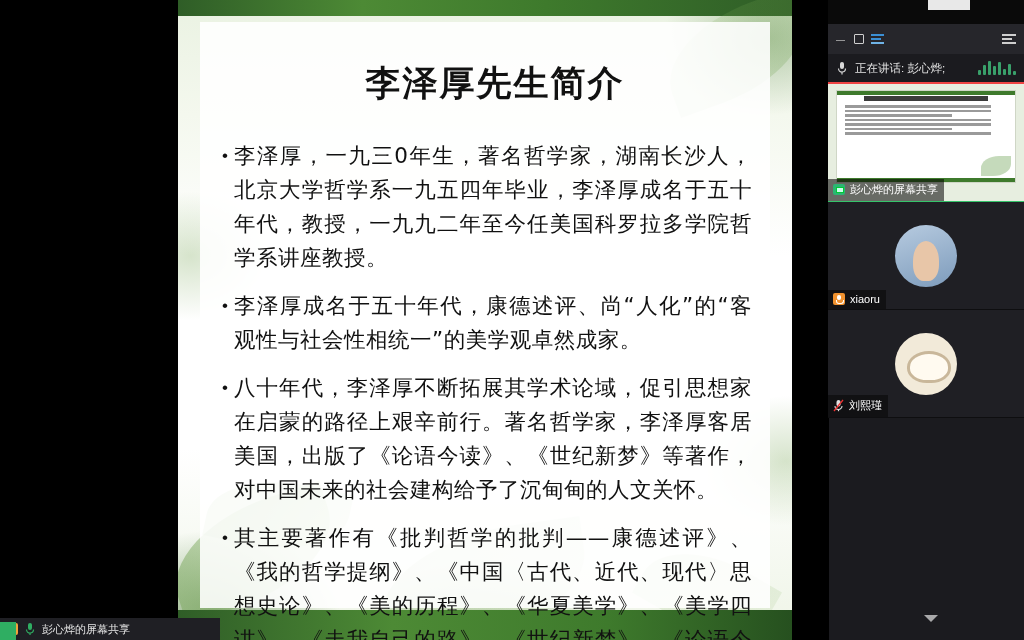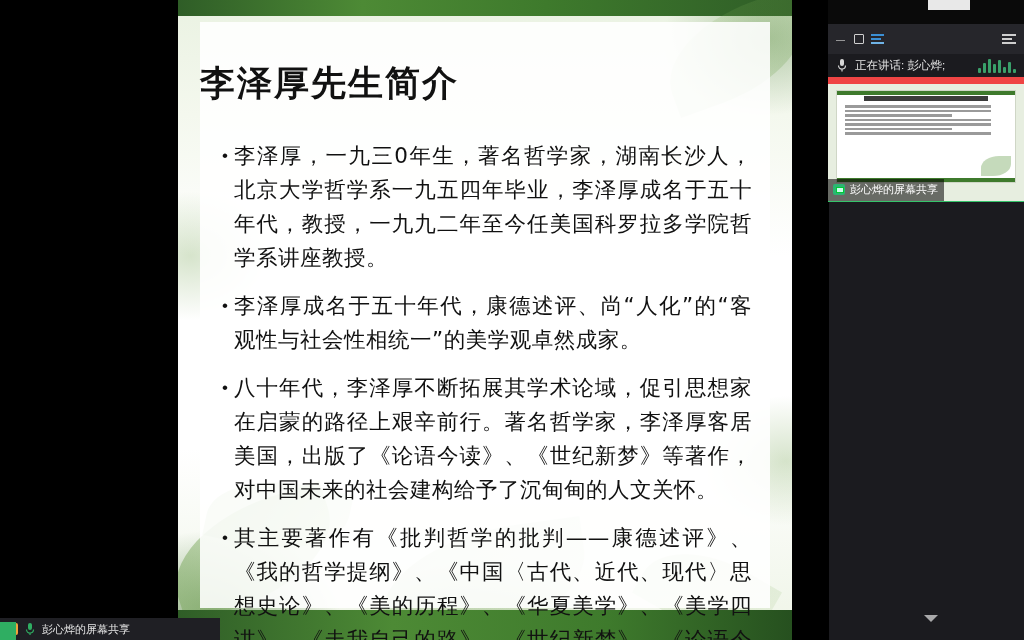--- a/index.html
+++ b/index.html
@@ -54,25 +54,27 @@
   .leaf.l3 { right: -20px; top: 10px;    width: 150px; height: 85px; transform: rotate(160deg); opacity: .55; }
   .leaf.l4 { left: 200px; bottom: 0px;   width: 210px; height: 110px; transform: rotate(-8deg); opacity: .45; }
   .leaf.l5 { right: 20px; bottom: 10px;  width: 130px; height: 75px; transform: rotate(30deg); opacity: .4; }
 
   .slide-card {
     position: absolute; left: 22px; top: 22px; right: 22px; bottom: 32px;
     background: rgba(255,255,255,0.88);
   }
   .slide-title {
     margin-top: 38px;
+    text-align: center;
     font-size: 35px;
     letter-spacing: 2px;
     color: #111;
     font-weight: 700;
     font-family: "DejaVu Serif", "Liberation Serif", serif;
+    padding-left: 20px;
   }
   .bullets { margin: 32px 18px 0 16px; }
   .bullet {
     display: flex;
     margin-bottom: 14px;
   }
   .bullet .dot {
     flex: 0 0 18px;
     font-size: 17px;
     line-height: 34px;
@@ -136,21 +138,21 @@
   .menu-ico { display: inline-block; width: 14px; }
   .menu-ico i { display: block; height: 2px; background: #cfcfcf; margin: 2px 0; }
   .menu-ico i:nth-child(1) { width: 14px; }
   .menu-ico i:nth-child(2) { width: 10px; }
   .menu-ico i:nth-child(3) { width: 14px; }
 
   .speaking-row {
     position: absolute; right: 0; top: 54px; width: 196px; height: 30px;
     background: #1b1b1f;
     display: flex; align-items: center; gap: 7px; padding: 0 8px;
-    border-bottom: 7px solid #ef4444;
+    border-bottom: 2px solid #ef4444;
   }
   .speaking-row .mic-ico { width: 12px; height: 15px; }
   .speaking-text { color: #e3e3e3; font-size: 11.5px; white-space: nowrap; }
   .wave { margin-left: auto; display: flex; align-items: flex-end; gap: 2px; height: 14px; }
   .wave span { display: block; width: 3px; background: #39a06a; border-radius: 1px; }
 
   .tile {
     position: relative; width: 196px; height: 108px;
     background: #1f1f24; border-bottom: 1px solid #0e0e10;
     overflow: hidden;
@@ -321,19 +323,38 @@
         </div>
       </div>
       <div class="name">
         <span class="share-glyph"></span>
         <span>彭心烨的屏幕共享</span>
       </div>
     </div>
 
 
 
-
+    <div class="tile">
+      <div class="avatar av3"></div>
+      <div class="name">
+        <span class="mic-orange"></span>
+        <span>xiaoru</span>
+      </div>
+    </div>
+
+    <div class="tile">
+      <div class="avatar av4"></div>
+      <div class="name">
+        <svg class="mic-glyph" viewBox="0 0 11 13">
+          <rect x="3.5" y="1" width="4" height="6.5" rx="2" fill="#e0e0e0"></rect>
+          <path d="M2 7a3.5 3.5 0 0 0 7 0" stroke="#e0e0e0" stroke-width="1.1" fill="none"></path>
+          <rect x="4.9" y="10" width="1.2" height="2.2" fill="#e0e0e0"></rect>
+          <line x1="1" y1="12" x2="10" y2="1" stroke="#e33" stroke-width="1.3"></line>
+        </svg>
+        <span>刘熙瑾</span>
+      </div>
+    </div>
 
   </div>
 
   <div class="chev-down"></div>
 
 </div>
 
 </body></html>

